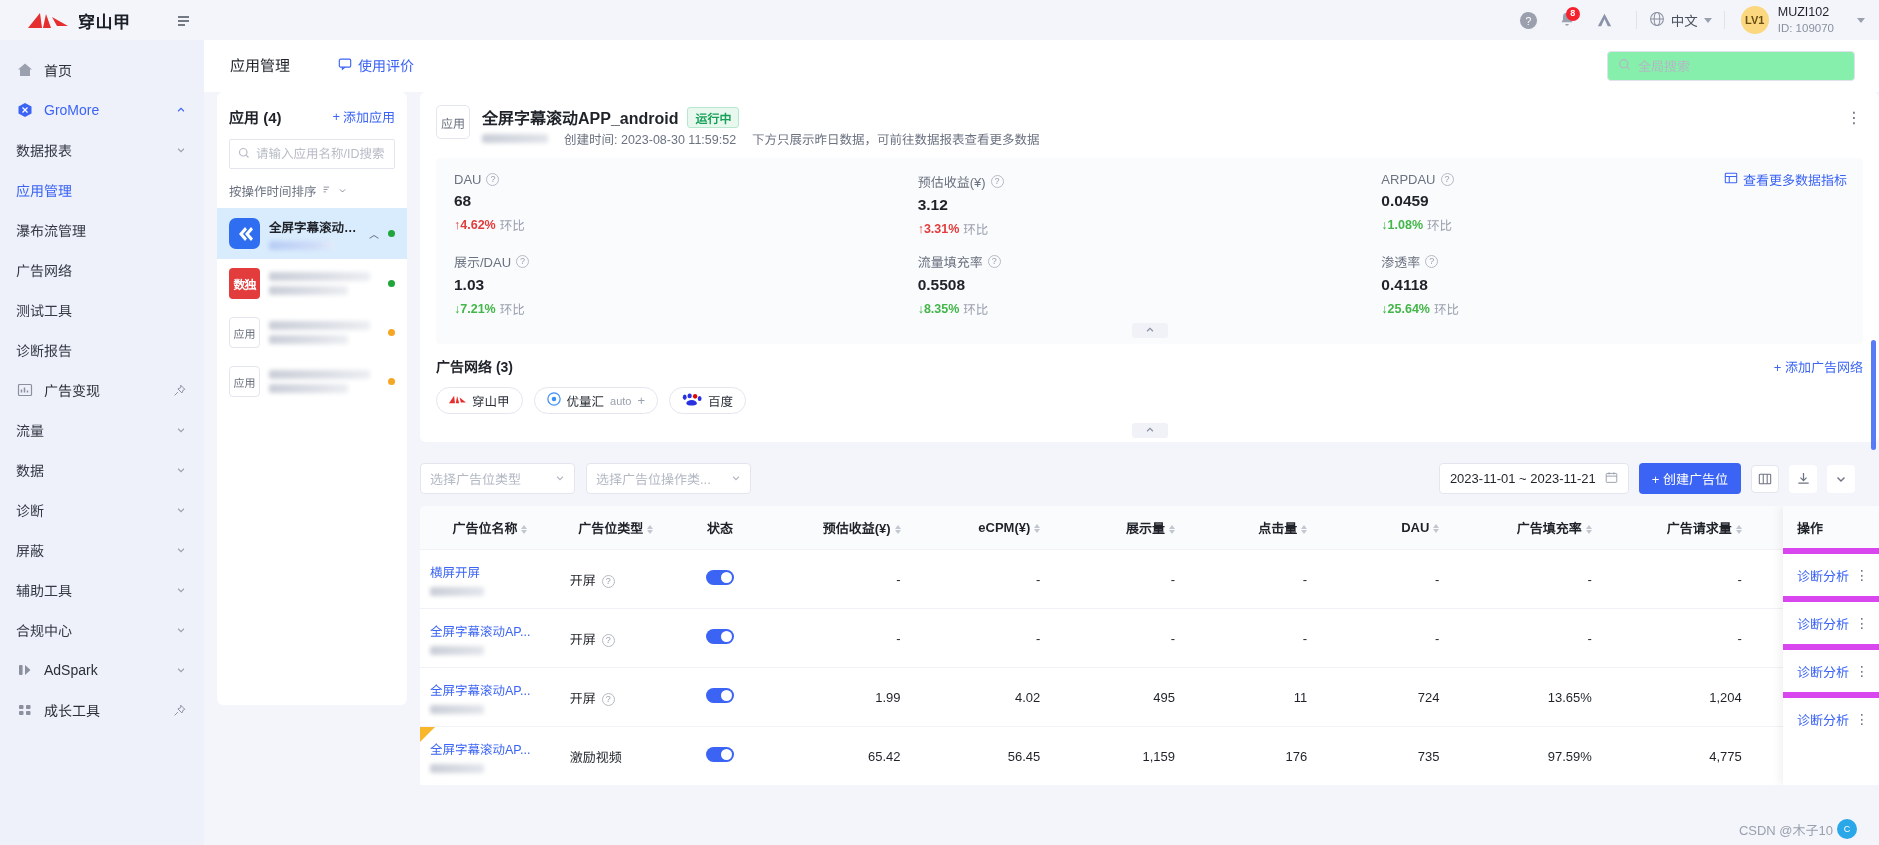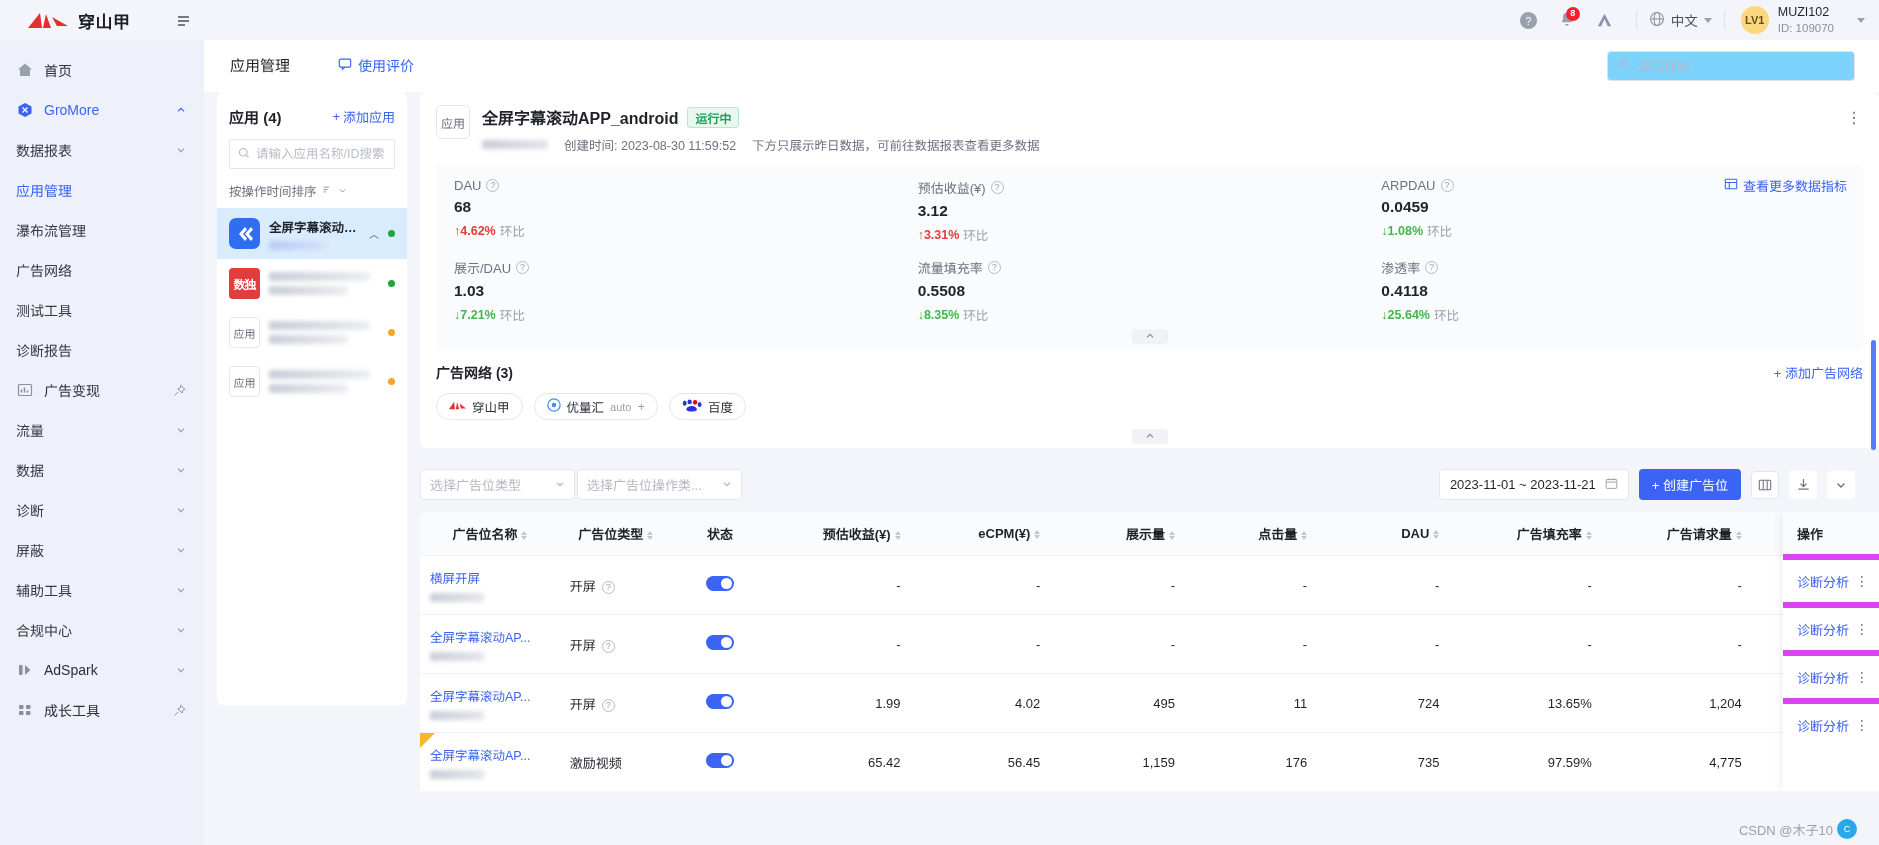--- a/index.html
+++ b/index.html
@@ -81,21 +81,21 @@
   }
   .tab.inactive { color: #3b64f5; font-weight: 400; font-size: 14px; margin-left: 28px; }
   .tab.active::after {
     content:''; position: absolute; bottom: 10px; left: 10px; right: 10px;
     height: 2px; background: transparent;
   }
   .global-search {
     position: absolute; right: 24px; top: 11px;
     width: 248px; height: 30px; border: 1px solid #dfe2ea; border-radius: 4px;
     display: flex; align-items: center; gap: 7px; padding: 0 10px;
-    background: #7dd3fc; color: #b3b8c3; font-size: 13px;
+    background: #86efac; color: #b3b8c3; font-size: 13px;
   }
   .global-search input {
     border: none; outline: none; font-size: 13px; width: 100%;
     font-family: inherit; color: #1f2329; background: transparent;
   }
   .global-search input::placeholder { color: #b3b8c3; }
 
   .content {
     position: absolute; top: 52px; left: 0; right: 0; bottom: 0;
     background: #f3f5fb; display: flex; gap: 13px; padding: 0 0 0 13px;
@@ -141,21 +141,21 @@
     background:#fff; border-radius:6px; margin-bottom: 11px; position: relative;
   }
   .card-head { display:flex; align-items:flex-start; gap:12px; padding: 13px 16px 10px 16px; }
   .big-ico {
     width:34px; height:34px; border:1px solid #e3e6ee; border-radius:5px; flex:none;
     display:flex; align-items:center; justify-content:center; font-size:12px; color:#6b7280;
   }
   .title-row { display:flex; align-items:center; gap:9px; }
   .app-title { font-size:16px; font-weight:700; color:#1f2329; }
   .pill-run { background:#e8f8ef; color:#18a058; border:1px solid #b7e8cd; font-size:12px; border-radius:3px; padding:1px 7px;font-weight:bold; }
-  .meta-row { display:flex; align-items:center; gap:16px; margin-top:6px; }
+  .meta-row { display:flex; align-items:center; gap:16px; }
   .meta-blur { width:66px; height:9px; border-radius:2px; background:linear-gradient(90deg,#c9cdd6,#e1e4ea); filter: blur(2.3px); }
   .meta-text { font-size:12.5px; color:#6b7280; }
   .kebab { position:absolute; right:16px; top:16px; color:#6b7280; cursor:pointer; font-size:16px; letter-spacing:1px; }
 
   .metrics {
     margin: 0 16px; background:#fafbfd; border-radius:4px; padding: 14px 18px 6px 18px; position:relative;
   }
   .metrics-grid { display:grid; grid-template-columns: repeat(3, 1fr); row-gap: 14px; }
   .metric-label { display:flex; align-items:center; gap:5px; font-size:13px; color:#6b7280; }
   .metric-val { font-size:15.5px; font-weight:700; color:#1f2329; margin-top:5px; }
@@ -184,21 +184,21 @@
   .net-add { margin-left:auto; color:#3b64f5; font-size:13px; cursor:pointer; }
   .net-chips { display:flex; align-items:center; gap:11px; padding: 11px 16px 8px 16px; }
   .chip {
     border:1px solid #e3e6ee; border-radius:15px; height:27px; display:flex; align-items:center; gap:6px;
     padding: 0 12px; font-size:12.5px; color:#2b3038; background:#fff; cursor:pointer;
   }
   .chip .sub { color:#9aa0ad; font-size:11px; }
   .chip .plus { color:#9aa0ad; font-size:13px; }
 
   
-  .filters { display:flex; align-items:center; gap:2px; padding: 10px 0 12px 0; }
+  .filters { display:flex; align-items:center; gap:11px; padding: 10px 0 12px 0; }
   .select-box {
     width: 155px; height:31px; border:1px solid #e3e6ee; border-radius:4px; background:#fff;
     display:flex; align-items:center; padding:0 9px; font-size:13px; color:#b3b8c3; cursor:pointer;
   }
   .select-box .caret2 { margin-left:auto; color:#b3b8c3; }
   .filters-right { margin-left:auto; display:flex; align-items:center; gap:10px; padding-right: 24px; }
   .date-box {
     height:31px; border:1px solid #e3e6ee; border-radius:4px; background:#fff;
     display:flex; align-items:center; gap:9px; padding:0 10px; font-size:13px; color:#1f2329; cursor:pointer;
   }

